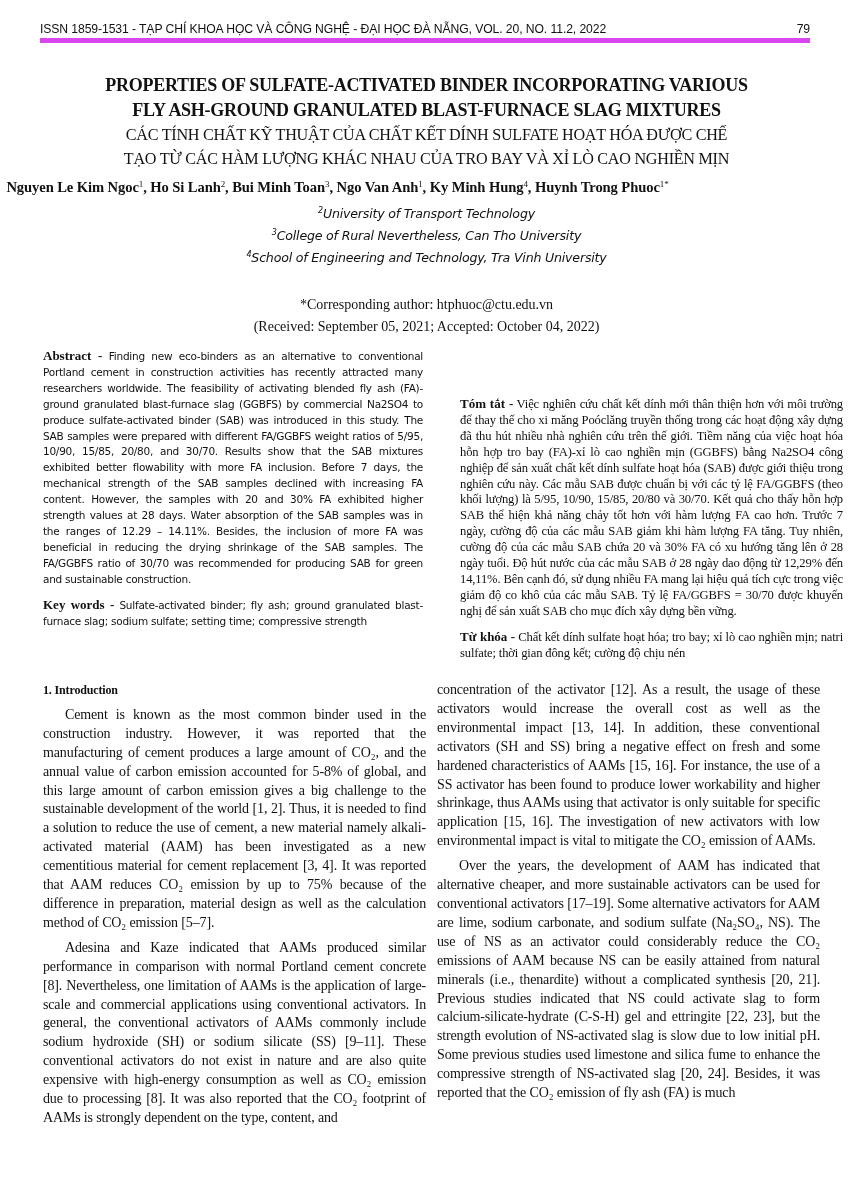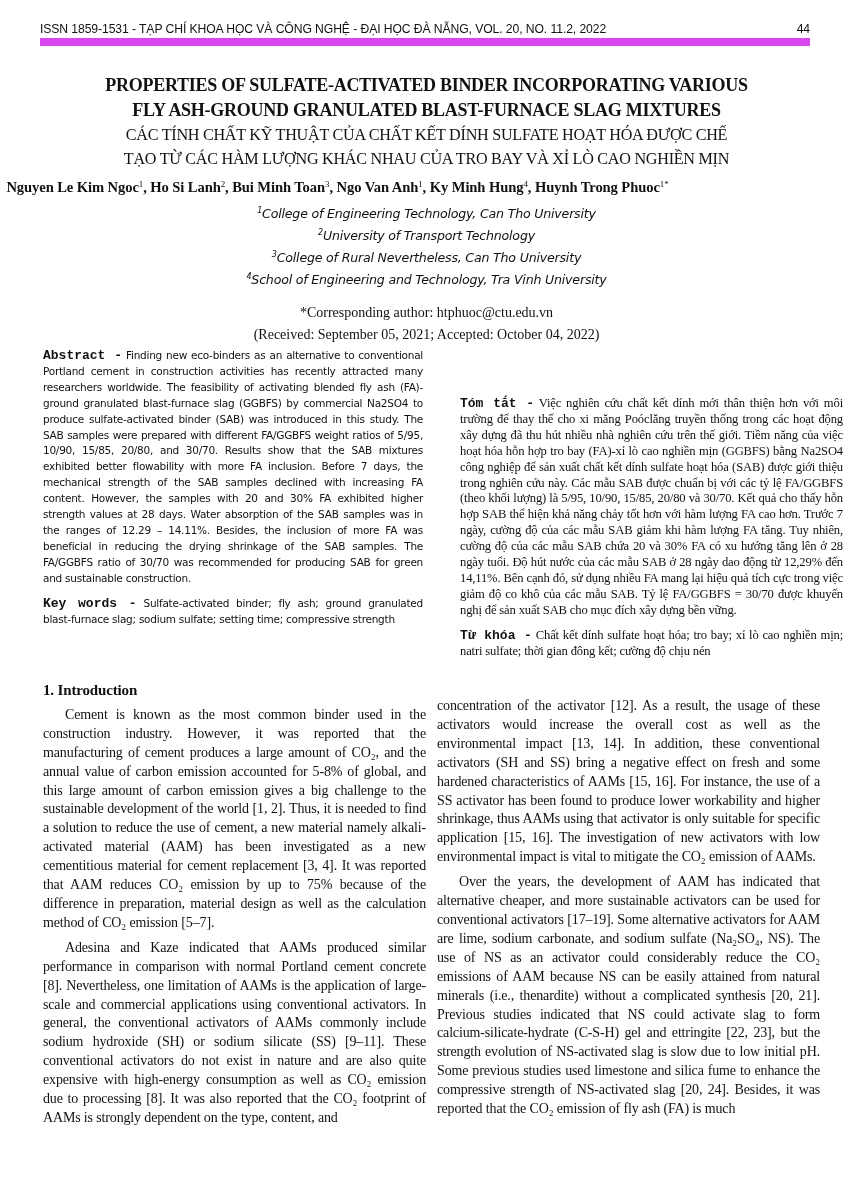--- a/index.html
+++ b/index.html
@@ -5,21 +5,21 @@
   html, body { margin: 0; padding: 0; background: #ffffff; }
   body {
     width: 853px; height: 1190px; position: relative; overflow: hidden;
     color: #111; font-family: "Liberation Serif", serif;
   }
   .header {
     position: absolute; left: 40px; top: 22px; width: 770px;
     display: flex; justify-content: space-between; align-items: flex-end;
     font-family: "Liberation Sans", sans-serif; font-size: 12.2px;
     letter-spacing: -0.1px; padding-bottom: 2px;
-    border-bottom: 8px solid #d946ef;
+    border-bottom: 5px solid #d946ef;
   }
   .title-block { position: absolute; left: 20px; width: 813px; top: 72px; text-align: center; }
   .title-en {
     font-family: "Liberation Serif", serif; font-weight: bold;
     font-size: 19.6px; line-height: 25px; letter-spacing: -0.3px;
     transform: scaleX(0.92); transform-origin: center;
   }
   .title-vi {
     margin-top: 1px;
     font-family: "Liberation Serif", serif; font-size: 17.4px; line-height: 23px;
@@ -30,68 +30,67 @@
     font-weight: bold; font-size: 14.6px; letter-spacing: -0.1px;
   }
   .authors sup { font-size: 9px; font-weight: normal; vertical-align: 5px; }
   .affils {
     position: absolute; left: 0; width: 853px; top: 201px; text-align: center;
     font-family: "DejaVu Sans", sans-serif; font-style: italic; font-size: 12.6px; line-height: 19px;
     letter-spacing: -0.2px;
   }
   .affils sup { font-size: 8px; vertical-align: 5px; }
   .corr {
-    position: absolute; left: 0; width: 853px; top: 302px; text-align: center;
+    position: absolute; left: 0; width: 853px; top: 294px; text-align: center;
     font-size: 14px; line-height: 22px;
   }
   .abs-col {
     position: absolute; top: 348px; width: 380px;
     font-size: 11.3px; line-height: 15.9px; text-align: justify;
   }
   .abs-left { left: 43px; font-family: "DejaVu Sans", sans-serif; font-size: 10.5px; letter-spacing: -0.25px; }
   .abs-right { left: 460px; font-family: "Liberation Serif", serif; font-size: 12.6px; letter-spacing: -0.15px; width: 383px; margin-top: 48px;}
   .abs-col p { margin: 0 0 9px 0; }
-  .abs-col b { font-family: Liberation Mono, monospace; font-size: 13px; letter-spacing: 0; }
+  .abs-col b { font-family: Liberation Serif, serif; font-size: 13px; letter-spacing: 0; }
   .body-col {
     position: absolute; top: 681px; width: 383px;
     font-family: "Liberation Serif", serif; font-size: 14px; line-height: 18.9px;
     text-align: justify; letter-spacing: -0.15px;
   }
   .body-left { left: 43px; }
-  .body-right { left: 437px; margin-top: 16px; }
+  .body-right { left: 437px; }
   .body-col p { margin: 0 0 6px 0; text-indent: 22px; }
   .body-col p.noindent { text-indent: 0; }
-  .section-title { font-weight: bold; font-size: 15px; margin: 0 0 3px 0; text-indent: 0 !important; }
+  .section-title { font-weight: bold; font-size: 12px; margin: 0 0 3px 0; text-indent: 0 !important; }
 </style>
 </head>
 <body>
 
 <div class="header">
   <span>ISSN 1859-1531 - TẠP CHÍ KHOA HỌC VÀ CÔNG NGHỆ - ĐẠI HỌC ĐÀ NẴNG, VOL. 20, NO. 11.2, 2022</span>
-  <span>44</span>
+  <span>79</span>
 </div>
 
 <div class="title-block">
   <div class="title-en">PROPERTIES OF SULFATE-ACTIVATED BINDER INCORPORATING VARIOUS</div>
   <div class="title-en">FLY ASH-GROUND GRANULATED BLAST-FURNACE SLAG MIXTURES</div>
   <div class="title-vi">CÁC TÍNH CHẤT KỸ THUẬT CỦA CHẤT KẾT DÍNH SULFATE HOẠT HÓA ĐƯỢC CHẾ</div>
   <div class="title-vi">TẠO TỪ CÁC HÀM LƯỢNG KHÁC NHAU CỦA TRO BAY VÀ XỈ LÒ CAO NGHIỀN MỊN</div>
 </div>
 
 <div class="authors">
   <span><span>Nguyen Le Kim Ngoc</span><sup>1</sup></span>,
   <span><span>Ho Si Lanh</span><sup>2</sup></span>,
   <span><span>Bui Minh Toan</span><sup>3</sup></span>,
   <span><span>Ngo Van Anh</span><sup>1</sup></span>,
   <span><span>Ky Minh Hung</span><sup>4</sup></span>,
   <span><span>Huynh Trong Phuoc</span><sup>1*</sup></span>
 </div>
 
 <div class="affils">
-  <div><sup>1</sup><span>College of Engineering Technology, Can Tho University</span></div>
   <div><sup>2</sup><span>University of Transport Technology</span></div>
   <div><sup>3</sup><span>College of Rural Nevertheless, Can Tho University</span></div>
   <div><sup>4</sup><span>School of Engineering and Technology, Tra Vinh University</span></div>
 </div>
 
 <div class="corr">
   <div>*Corresponding author: htphuoc@ctu.edu.vn</div>
   <div>(Received: September 05, 2021; Accepted: October 04, 2022)</div>
 </div>
 

